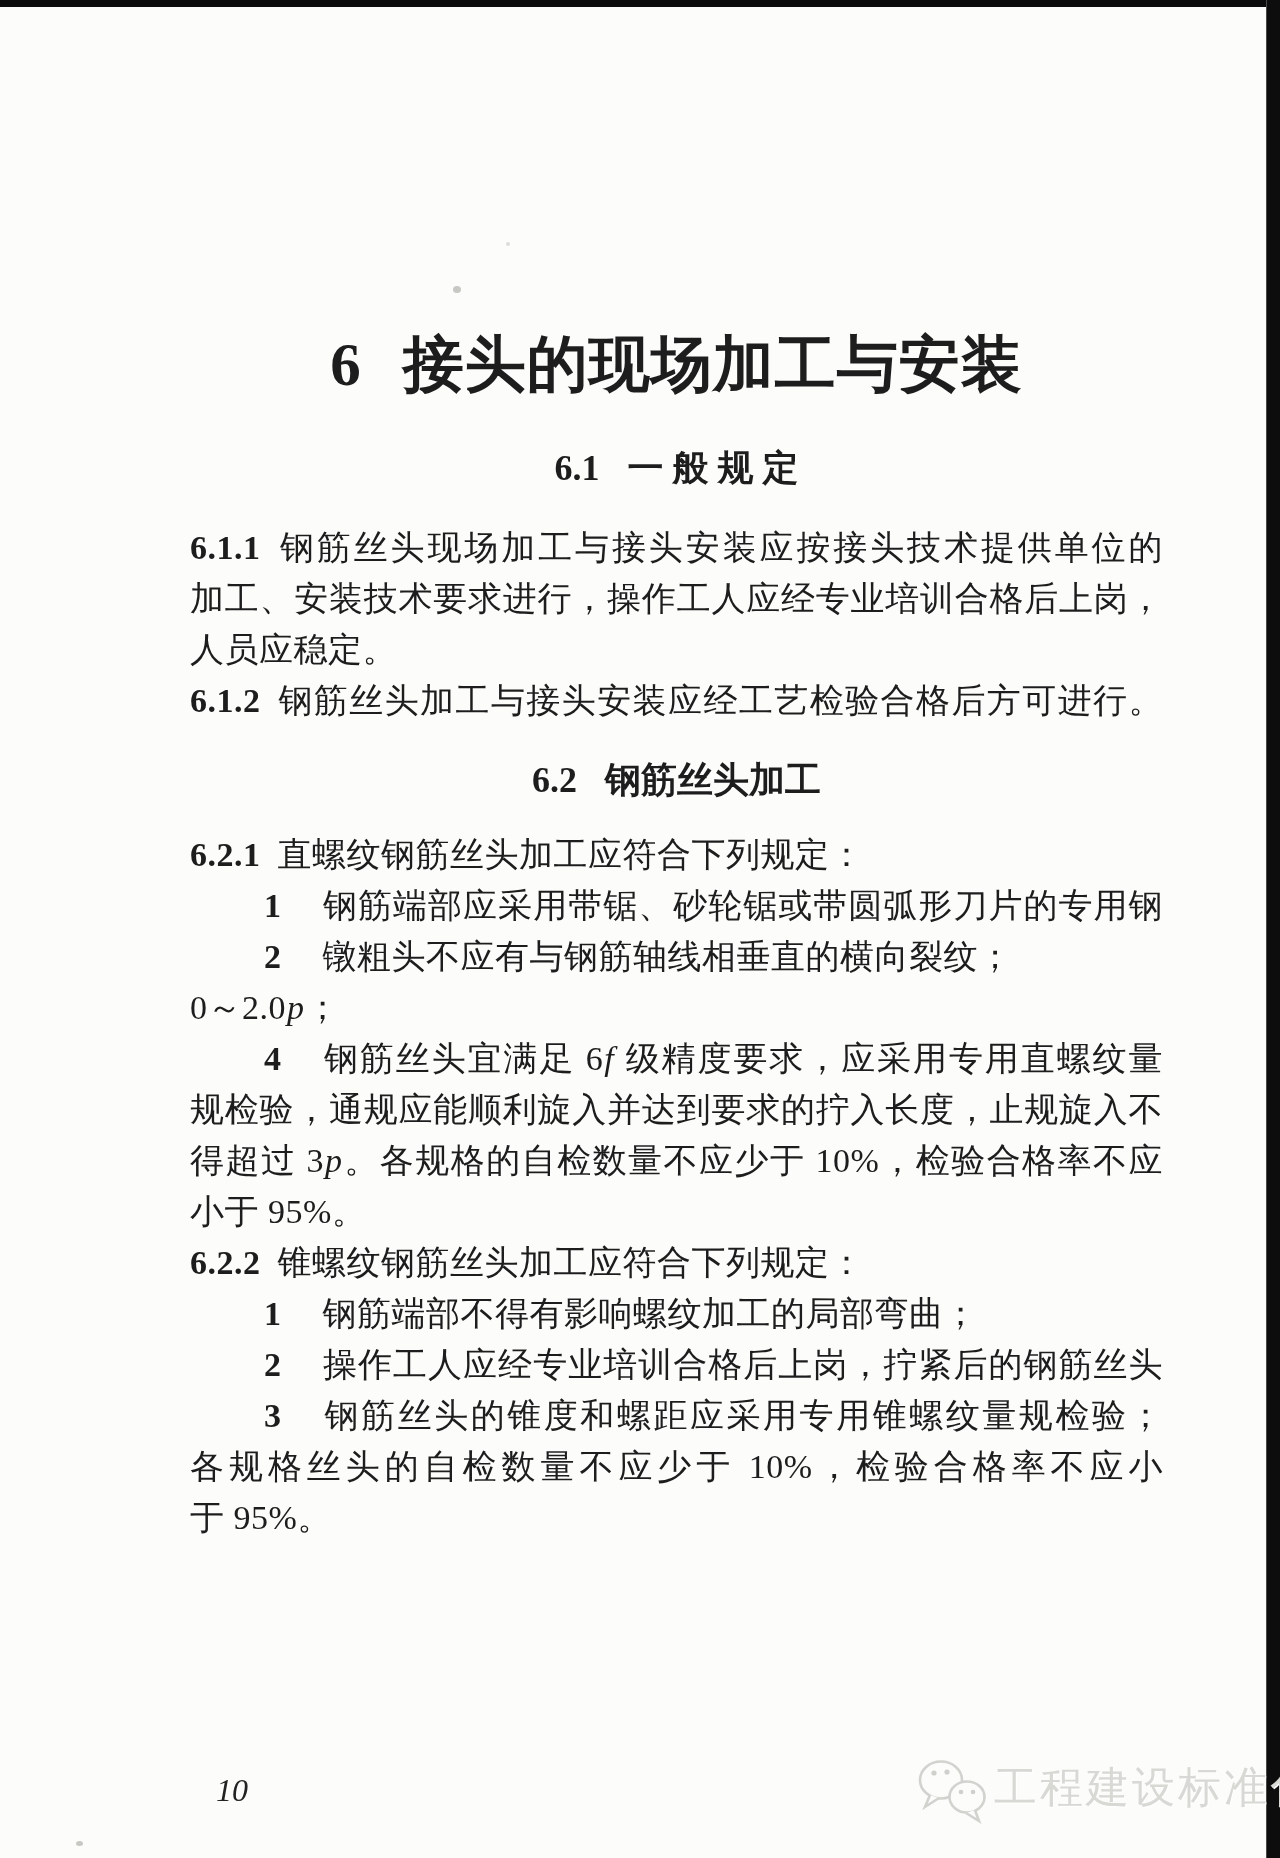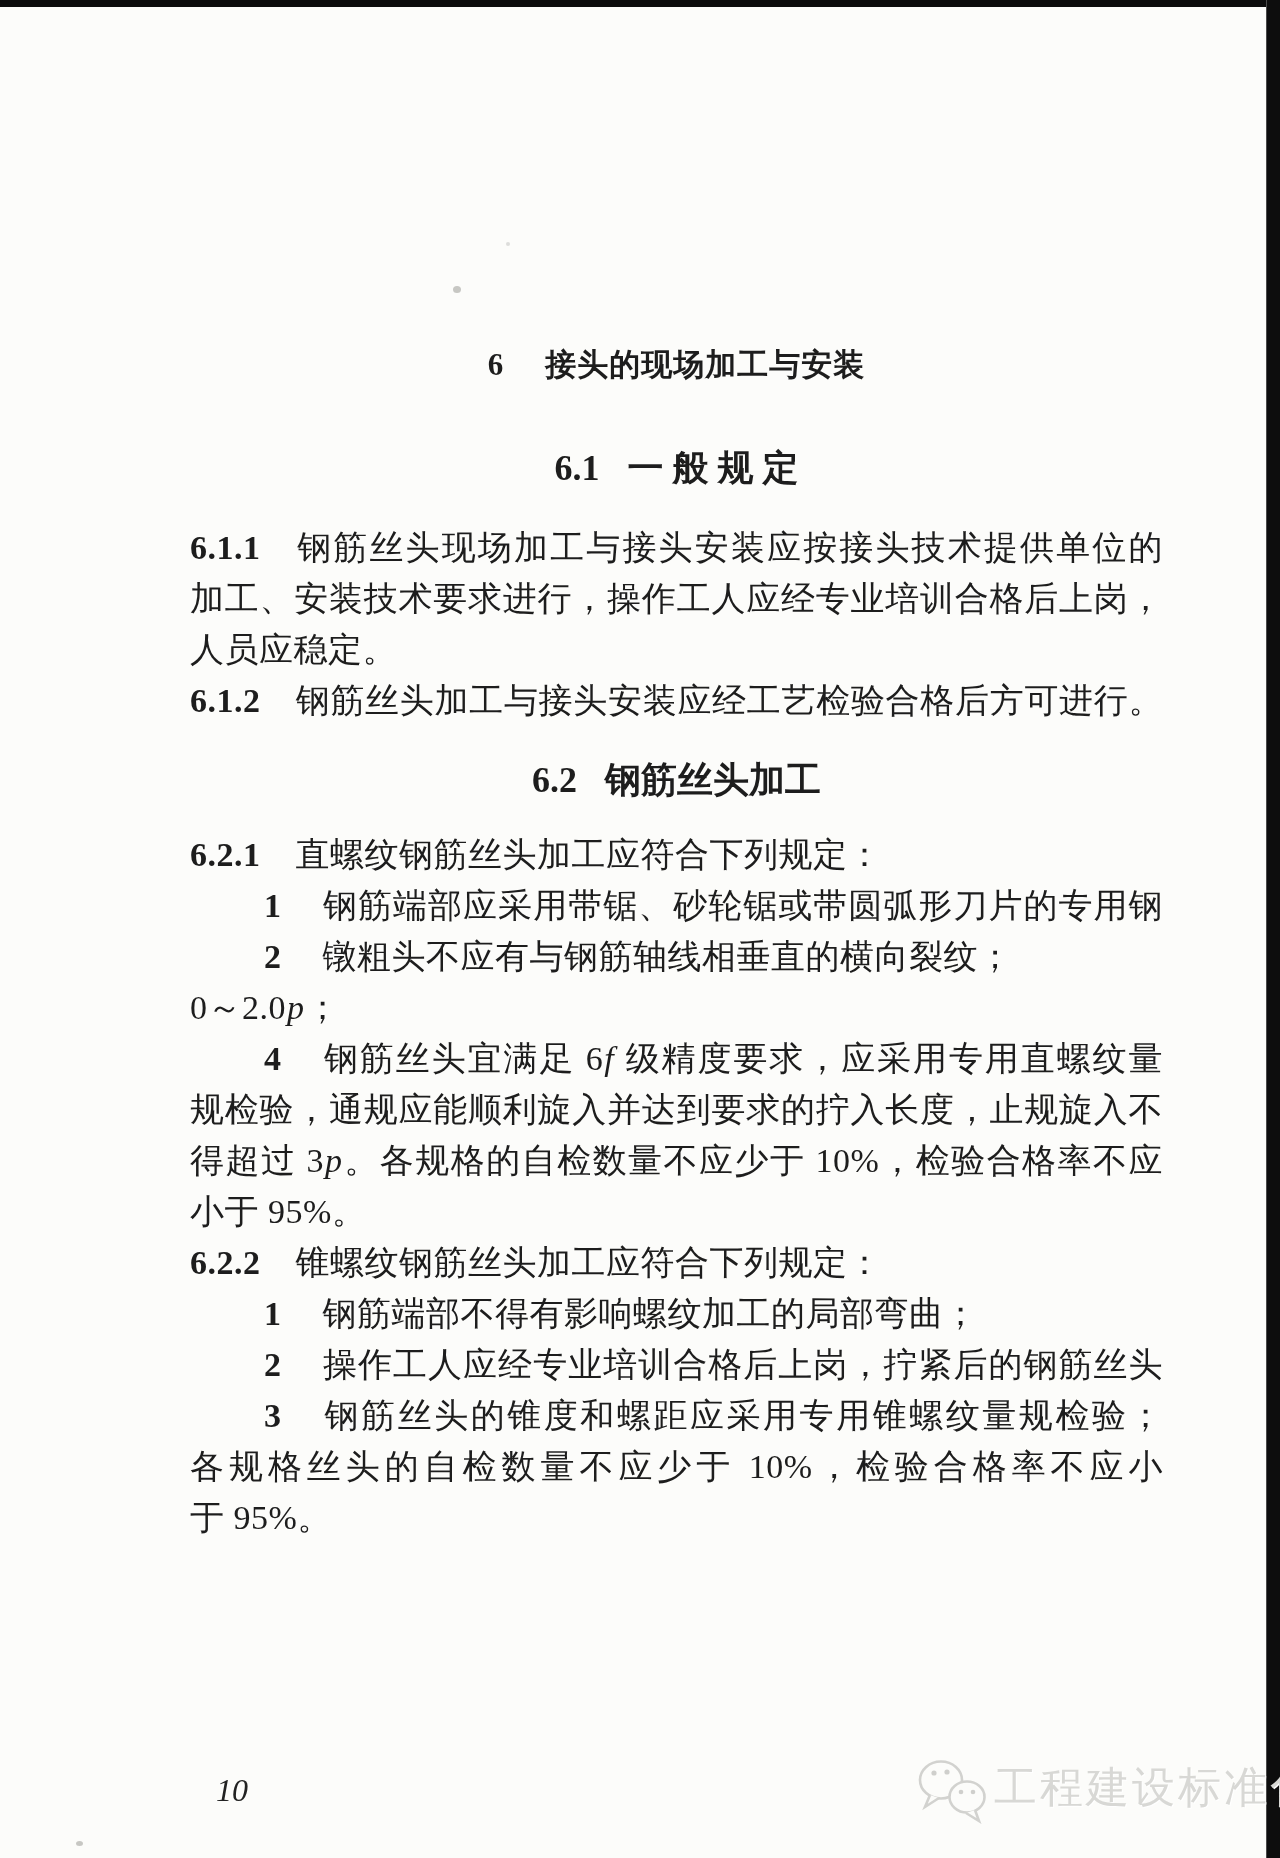--- a/index.html
+++ b/index.html
@@ -16,38 +16,38 @@
   .speck.s1 { left:453px; top:286px; width:8px;  height:7px; }
   .speck.s2 { left:76px;  top:1841px; width:7px; height:5px; }
   .speck.s3 { left:506px; top:242px; width:4px; height:4px; opacity:.45; }
 
   
   .content {
     position:absolute; inset:0; box-sizing:border-box;
     padding:337px 117px 0 190px;
   }
   .title {
-    font-size:31px; font-weight:700; line-height:56px;
+    font-size:61px; font-weight:700; line-height:56px;
     text-align:center; letter-spacing:1px; white-space:nowrap;
   }
   .title .tnum { margin-right:42px; letter-spacing:0; }
   .h2 {
     font-size:36px; font-weight:700; line-height:44px;
     text-align:center; white-space:nowrap;
   }
   .h2 .hnum { margin-right:28px; }
   .h2.h2-1 { margin:53px 0 32px 0; }
   .h2.h2-2 { margin:32px 0 27px 0; }
   .ln {
     font-size:34px; line-height:51px; height:51px;
     text-align:left; letter-spacing:0.5px;
   }
   .ln.just { text-align:justify; text-align-last:justify; }
   .ln .num { font-weight:700; }
-  .ln .cnum { margin-right:35px; }
+  .ln .cnum { margin-right:17px; }
   .ln.item { padding-left:74px; }
   .ln .inum { margin-right:41px; }
   .ln i { font-style:italic; padding:0 1px; }
 
   .page-num {
     position:absolute; left:216px; top:1770px;
     font-size:32px; font-style:italic; line-height:40px; color:#222;
   }
   .watermark {
     position:absolute; left:916px; top:1758px;

